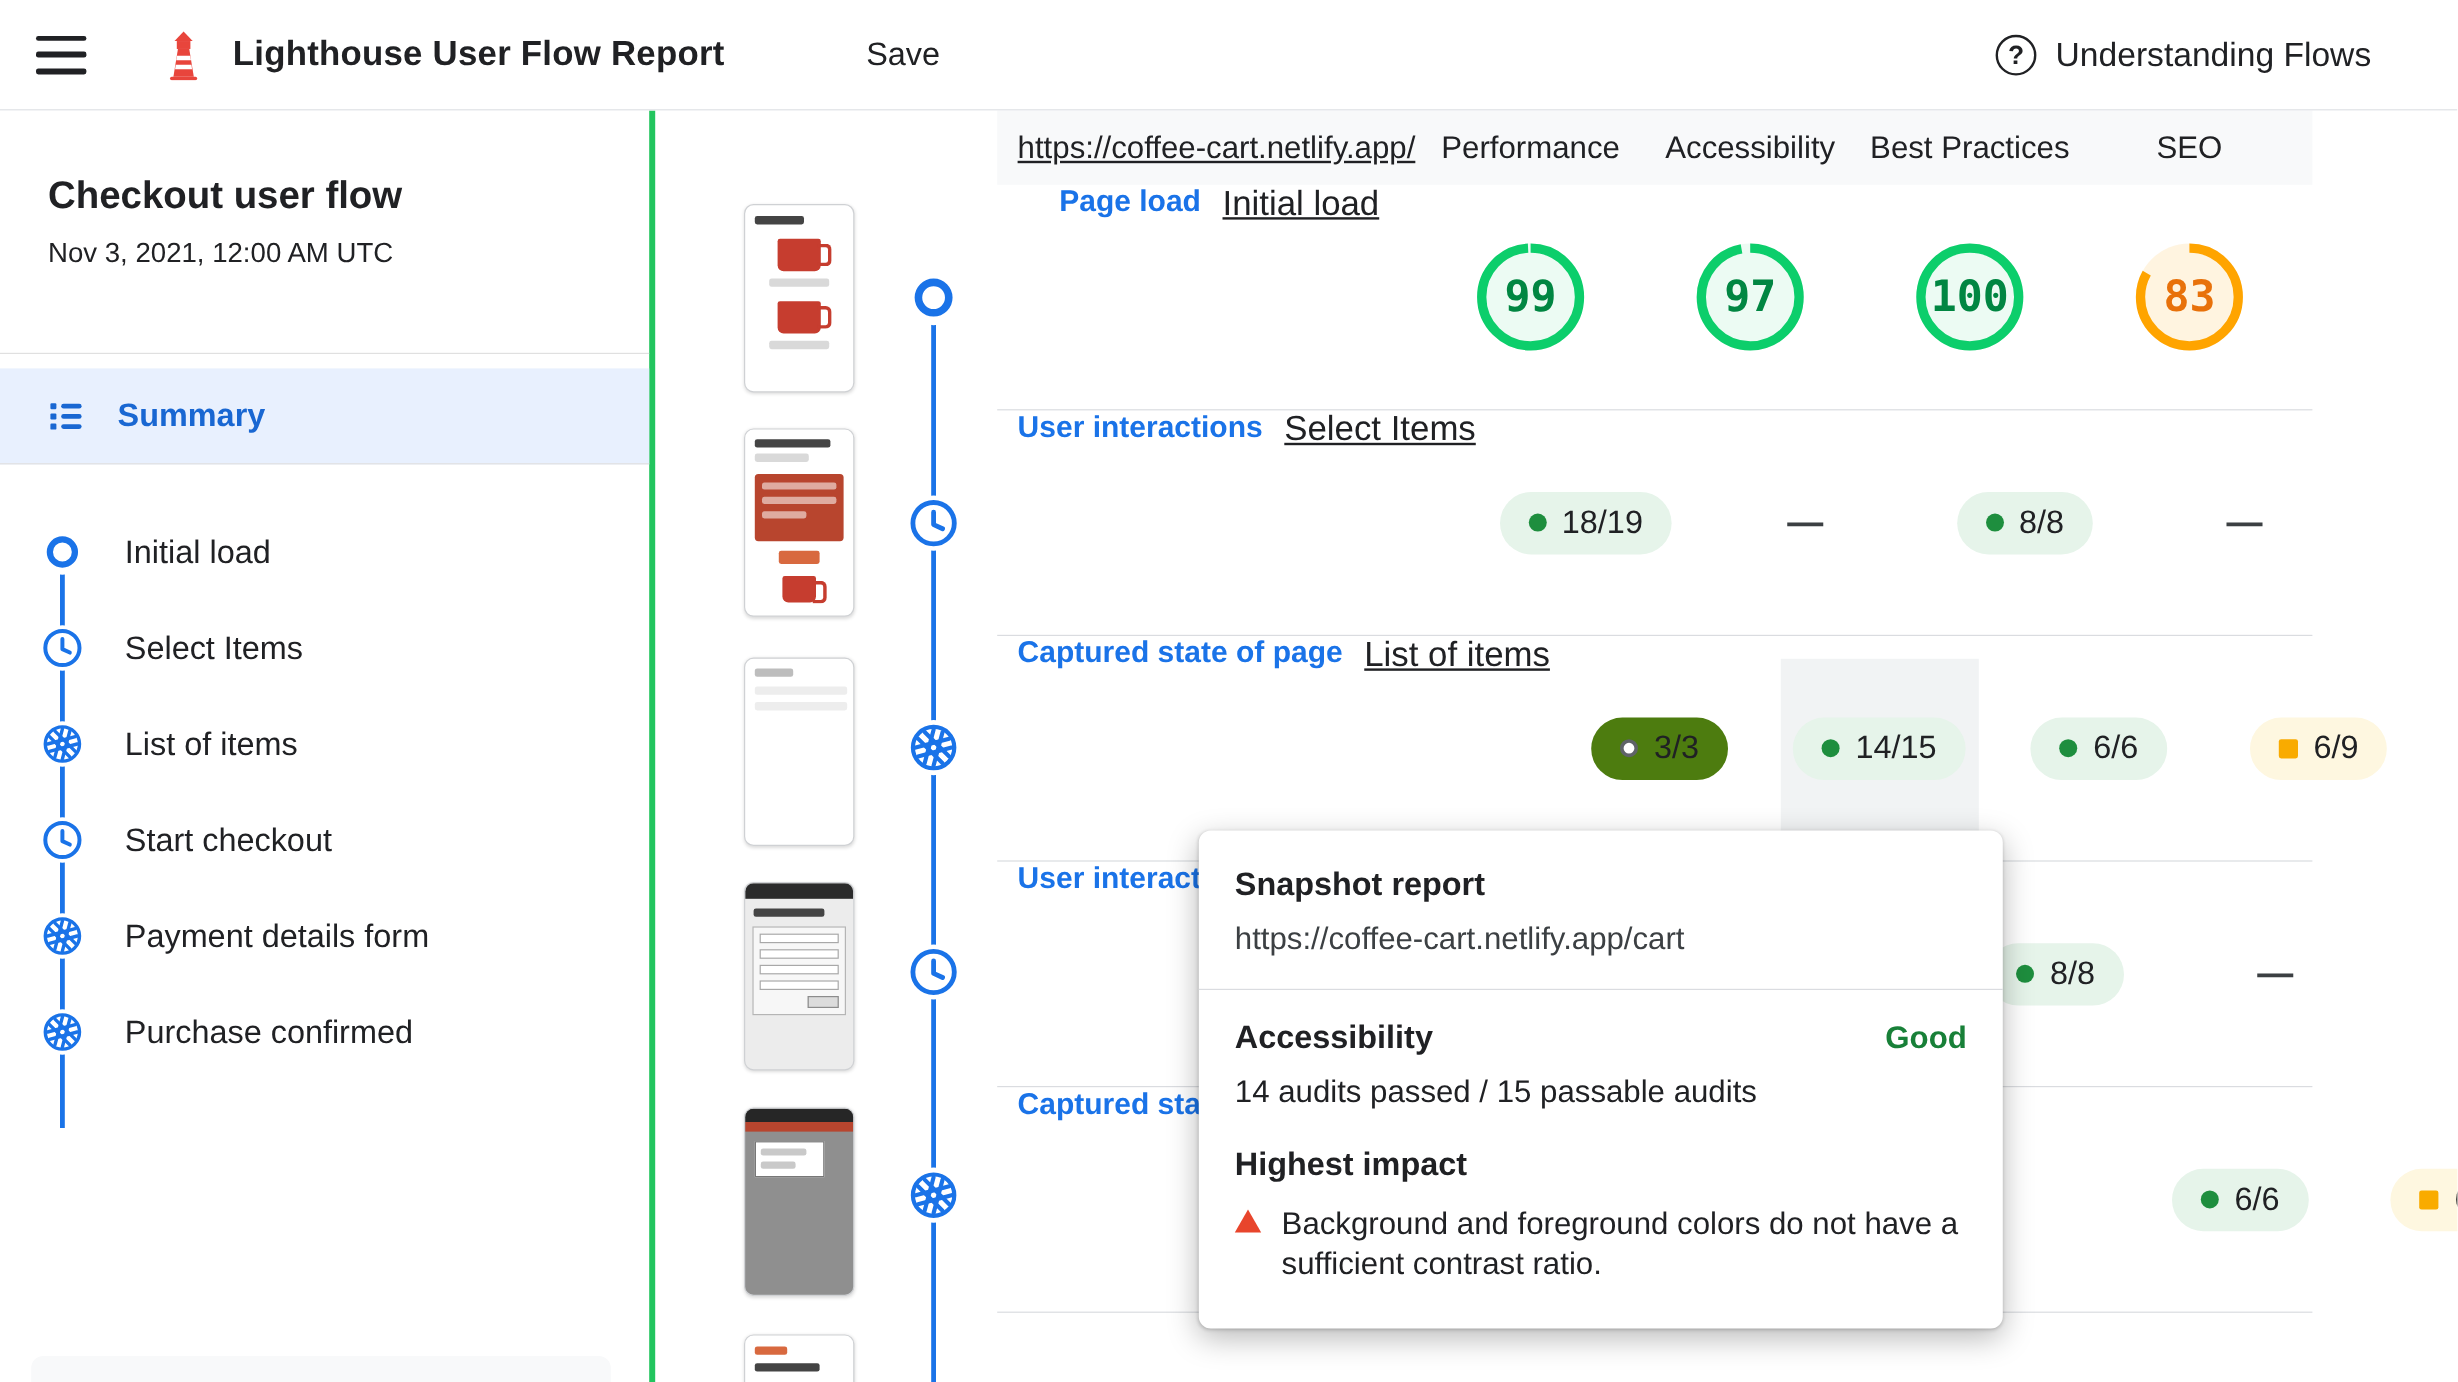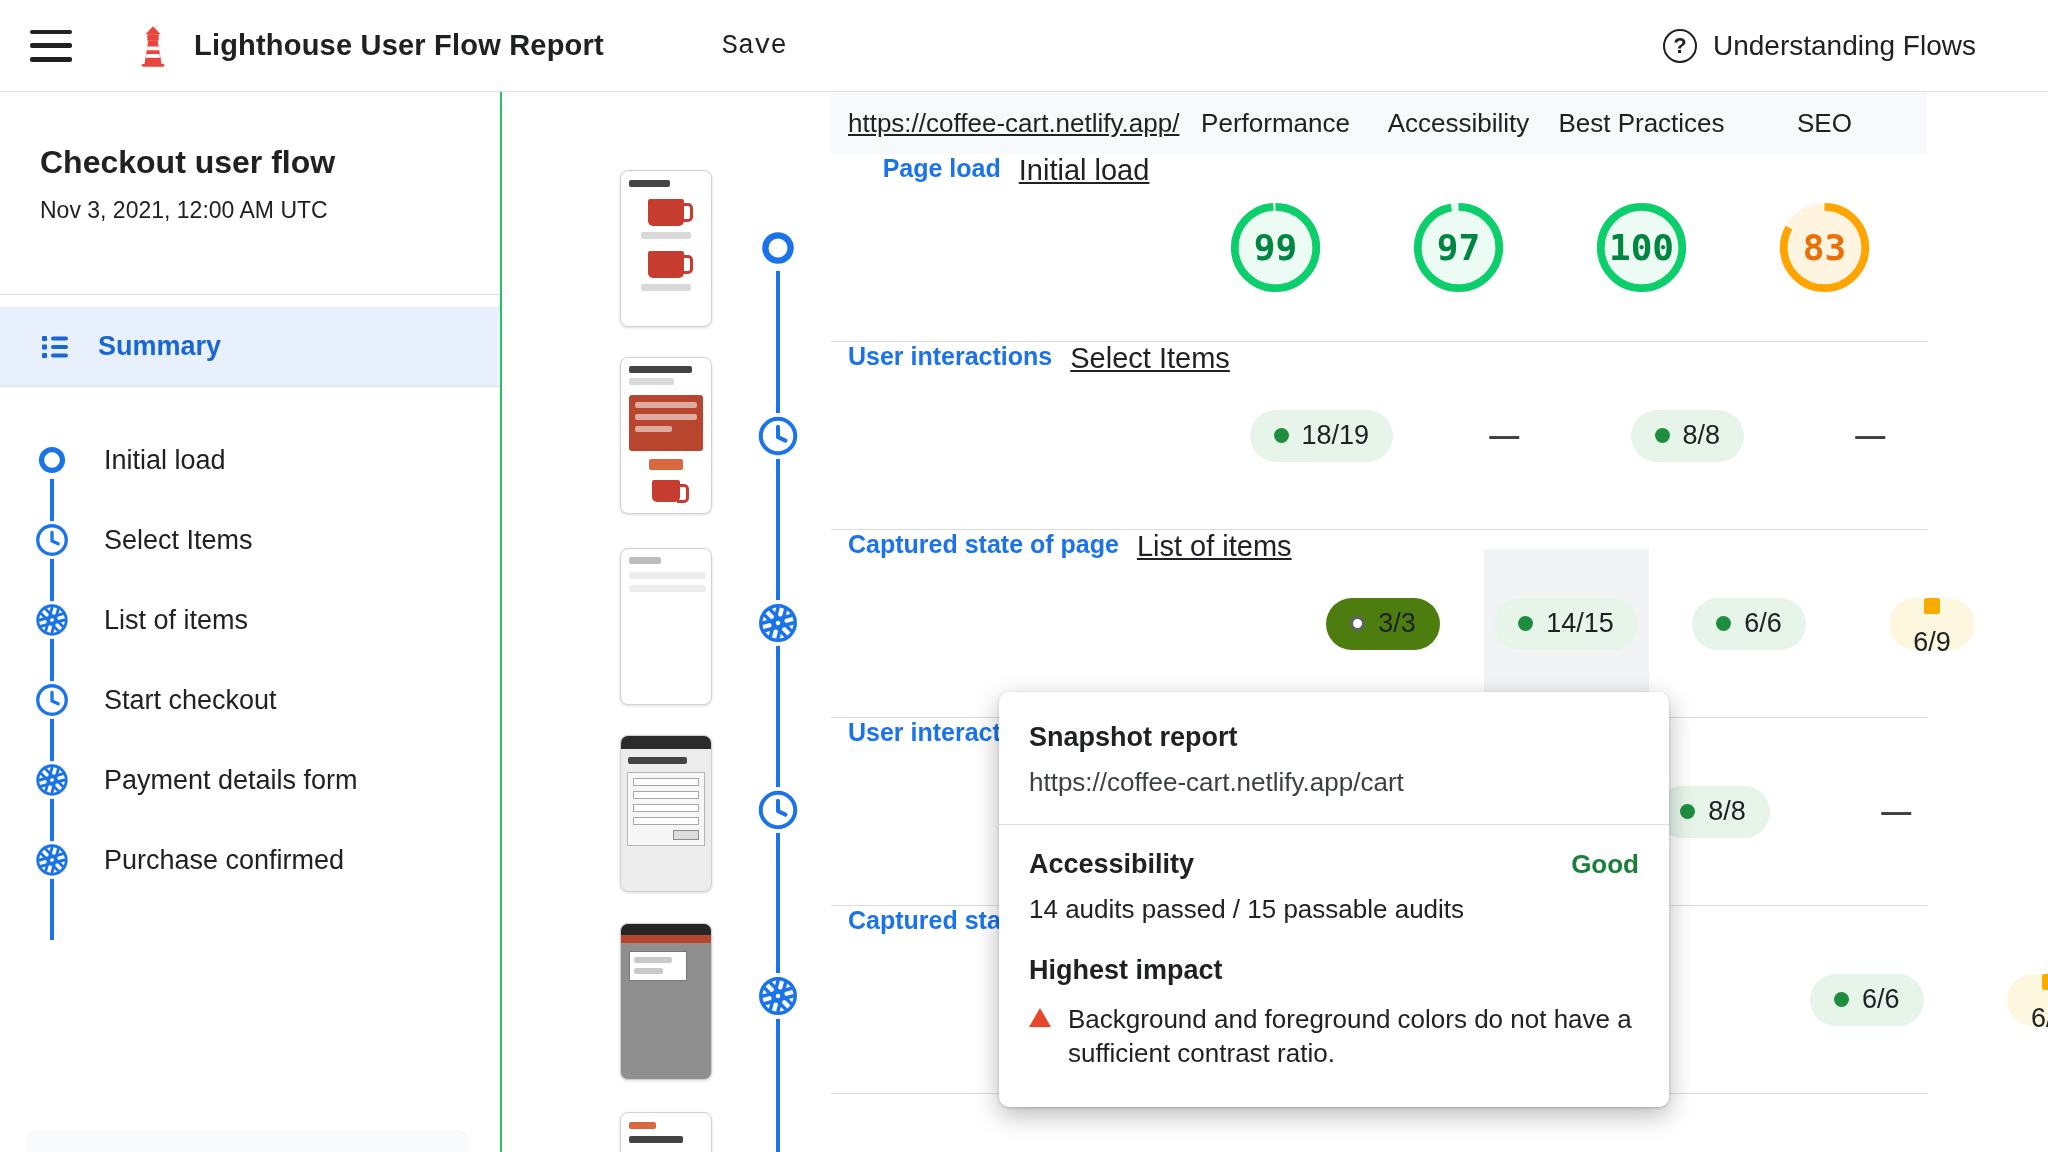--- a/index.html
+++ b/index.html
@@ -9,30 +9,30 @@
 
   
   .app-header { position:absolute; top:0; left:0; width:2048px; height:92px; background:#fff;
     border-bottom:1px solid #dfe1e5; display:flex; align-items:center; z-index:40; }
   .hamburger { margin-left:30px; width:42px; height:32px; display:flex; flex-direction:column;
     justify-content:space-between; cursor:pointer; }
   .hamburger span { display:block; height:4.5px; background:#202124; border-radius:2px; }
   .logo { margin-left:64px; display:flex; align-items:center; }
   .app-title { margin-left:24px; font-size:29px; font-weight:700; letter-spacing:.2px; }
   .save-button { margin-left:118px; font-size:27px; font-weight:500; background:none; border:none;
-    font-family:Liberation Mono, monospace; color:#202124; cursor:pointer; }
+    font-family:Liberation Sans, sans-serif; color:#202124; cursor:pointer; }
   .header-right { margin-left:auto; margin-right:72px; display:flex; align-items:center; gap:16px; cursor:pointer; }
   .help-icon { width:34px; height:34px; border:2.5px solid #202124; border-radius:50%;
     display:grid; place-items:center; font-size:22px; font-weight:700; }
   .help-icon::before { content:"?"; }
   .help-label { font-size:28px; }
 
   
-  .sidebar { position:absolute; top:92px; left:0; width:502px; bottom:0; background:#fff;
-    border-right:2px solid #22c55e; z-index:10; }
+  .sidebar { position:absolute; top:92px; left:0; width:546px; bottom:0; background:#fff;
+    border-right:5px solid #22c55e; z-index:10; }
   .flow-title { margin:52px 40px 0; font-size:32px; font-weight:700; }
   .flow-date { margin:16px 40px 0; font-size:23px; color:#202124; }
   .divider { border:none; border-top:1px solid #e0e0e0; margin-top:70px; }
   .summary-item { margin-top:12px; height:80px; display:flex; align-items:center; gap:28px;
     padding-left:40px; background:#e8f0fe; color:#1967d2; font-weight:700; font-size:27px;
     border-bottom:1px solid #e0e0e0; cursor:pointer; }
   .steps { position:relative; margin-top:33px; height:560px; }
   .steps-line { position:absolute; left:50px; top:40px; width:4px; height:480px; background:#1a73e8; }
   .step { position:relative; height:80px; display:flex; align-items:center; padding-left:104px;
     font-size:27px; cursor:pointer; }
@@ -88,21 +88,21 @@
   .gauge.good .gauge-arc { stroke:#0cce6b; }
   .gauge.good .gauge-num { color:#018642; }
   .gauge.average .gauge-fill { fill:rgba(255,164,0,.12); }
   .gauge.average .gauge-arc { stroke:#ffa400; }
   .gauge.average .gauge-num { color:#e8710a; }
 
   .pill { height:52px; border-radius:26px; display:inline-flex; align-items:center; gap:13px;
     padding:0 24px; font-size:27px; color:#202124; cursor:pointer; white-space:nowrap; }
   .pill.green { background:#e6f4ea; }
   .pill.gray { background:#4d7c0f; }
-  .pill.orange { background:#fef7e0;flex-direction:column; }
+  .pill.orange { background:#fef7e0; }
   .dot { width:15px; height:15px; border-radius:50%; background:#1e8e3e; flex:0 0 15px; }
   .ring-ic { width:15px; height:15px; border-radius:50%; border:3px solid #5f6368; flex:0 0 15px; background:#fff; }
   .square { width:16px; height:16px; border-radius:2px; background:#f9ab00; flex:0 0 16px; }
   .dash { font-size:30px; color:#3c4043; font-weight:700; }
 
   
   .tooltip { position:absolute; left:999px; top:692px; width:670px; background:#fff; border-radius:10px;
     box-shadow:0 1px 3px rgba(0,0,0,.18), 0 8px 26px rgba(0,0,0,.28); z-index:50; padding:30px 0 36px; }
   .tt-title { font-size:27px; font-weight:700; padding:0 30px; }
   .tt-url { font-size:26px; color:#3c4043; padding:0 30px; margin-top:14px; }

